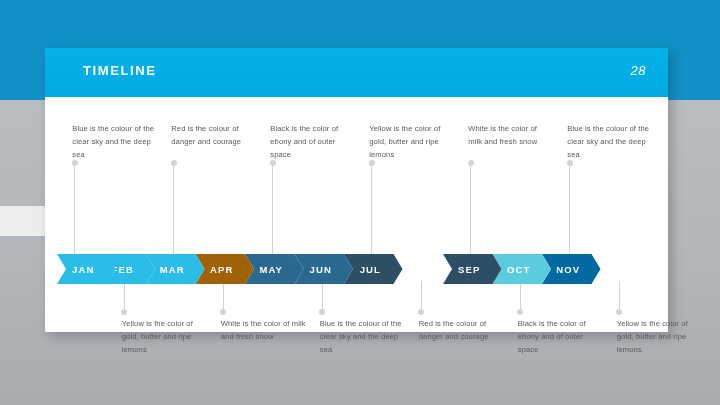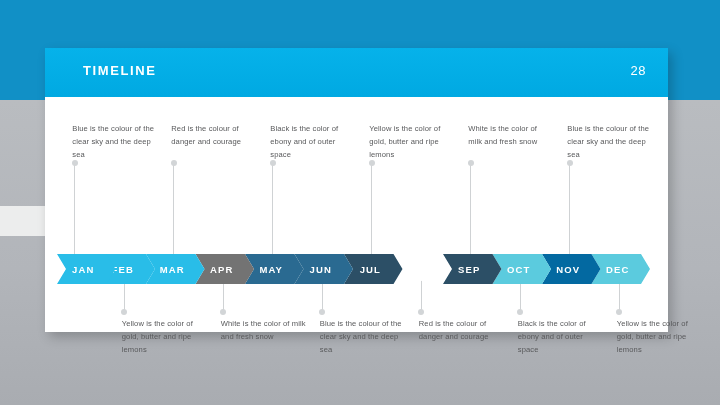--- a/index.html
+++ b/index.html
@@ -56,20 +56,21 @@
     font-weight: bold;
     letter-spacing: 1.6px;
     color: #ffffff;
   }
   #page-number {
     position: absolute;
     right: 22px; top: 15px;
     font-size: 13px;
     color: #ffffff;
     letter-spacing: .5px;
+    font-style: italic;
   }
 
   
   #left-stub {
     position: absolute;
     left: 0px; top: 206px;
     width: 63px; height: 30px;
     background: #eceded;
     clip-path: polygon(0 0, 48px 0, 63px 50%, 48px 100%, 0 100%);
     box-shadow: 0 1px 2px rgba(0,0,0,.10);
@@ -194,43 +195,40 @@
     <div id="timeline">
         <div class="chev" style="left: 12px; width: 58.5px; background: rgb(41, 189, 232); z-index: 30; clip-path: polygon(0px 0px, 49.5px 0px, 58.5px 50%, 49.5px 100%, 0px 100%, 9px 50%); text-align: right;">
           <span class="lbl">JAN</span>
         </div>
         <div class="chev" style="left: 51.5px; width: 58.5px; background: rgb(41, 189, 232); z-index: 29; clip-path: polygon(0px 0px, 49.5px 0px, 58.5px 50%, 49.5px 100%, 0px 100%, 9px 50%);">
           <span class="lbl">FEB</span>
         </div>
         <div class="chev" style="left: 101px; width: 58.5px; background: rgb(41, 189, 232); z-index: 28; clip-path: polygon(0px 0px, 49.5px 0px, 58.5px 50%, 49.5px 100%, 0px 100%, 9px 50%);">
           <span class="lbl">MAR</span>
         </div>
-        <div class="chev" style="left: 150.5px; width: 58.5px; background: #737373; z-index: 27; clip-path: polygon(0px 0px, 49.5px 0px, 58.5px 50%, 49.5px 100%, 0px 100%, 9px 50%);">
+        <div class="chev" style="left: 150.5px; width: 58.5px; background: #a16207; z-index: 27; clip-path: polygon(0px 0px, 49.5px 0px, 58.5px 50%, 49.5px 100%, 0px 100%, 9px 50%);">
           <span class="lbl">APR</span>
         </div>
         <div class="chev" style="left: 200px; width: 58.5px; background: rgb(42, 106, 145); z-index: 26; clip-path: polygon(0px 0px, 49.5px 0px, 58.5px 50%, 49.5px 100%, 0px 100%, 9px 50%);">
           <span class="lbl">MAY</span>
         </div>
         <div class="chev" style="left: 249.5px; width: 58.5px; background: rgb(42, 106, 145); z-index: 25; clip-path: polygon(0px 0px, 49.5px 0px, 58.5px 50%, 49.5px 100%, 0px 100%, 9px 50%);">
           <span class="lbl">JUN</span>
         </div>
         <div class="chev" style="left: 299px; width: 58.5px; background: rgb(44, 79, 102); z-index: 24; clip-path: polygon(0px 0px, 49.5px 0px, 58.5px 50%, 49.5px 100%, 0px 100%, 9px 50%);">
           <span class="lbl">JUL</span>
         </div>
         <div class="chev" style="left: 398px; width: 58.5px; background: rgb(44, 79, 102); z-index: 22; clip-path: polygon(0px 0px, 49.5px 0px, 58.5px 50%, 49.5px 100%, 0px 100%, 9px 50%);">
           <span class="lbl">SEP</span>
         </div>
         <div class="chev" style="left: 447.5px; width: 58.5px; background: rgb(91, 203, 222); z-index: 21; clip-path: polygon(0px 0px, 49.5px 0px, 58.5px 50%, 49.5px 100%, 0px 100%, 9px 50%);">
           <span class="lbl">OCT</span>
         </div>
         <div class="chev" style="left: 497px; width: 58.5px; background: #0369a1; z-index: 20; clip-path: polygon(0px 0px, 49.5px 0px, 58.5px 50%, 49.5px 100%, 0px 100%, 9px 50%); text-align: right;">
           <span class="lbl">NOV</span>
-        </div>
-        <div class="chev" style="left: 546.5px; width: 58.5px; background: rgb(91, 203, 222); z-index: 19; clip-path: polygon(0px 0px, 49.5px 0px, 58.5px 50%, 49.5px 100%, 0px 100%, 9px 50%);">
-          <span class="lbl">DEC</span>
         </div>
         <div class="node up" style="left: 26.25px;"></div>
         <div class="node up" style="left: 125.25px;"></div>
         <div class="node up" style="left: 224.25px;"></div>
         <div class="node up" style="left: 323.25px;"></div>
         <div class="node up" style="left: 422.25px;"></div>
         <div class="node up" style="left: 521.25px;"></div>
         <div class="node down" style="left: 75.75px;"></div>
         <div class="node down" style="left: 174.75px;"></div>
         <div class="node down" style="left: 273.75px;"></div>

